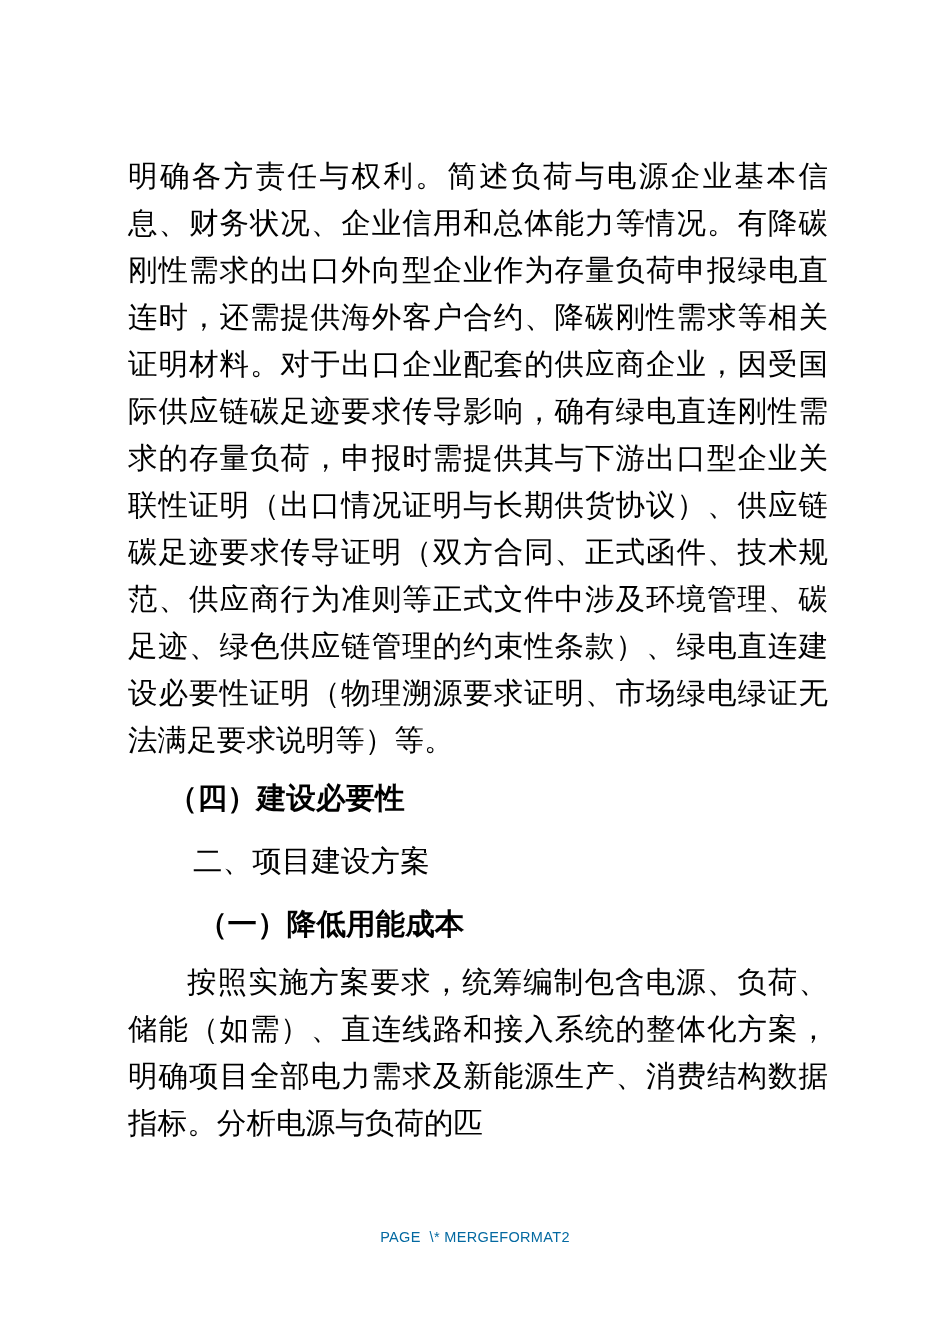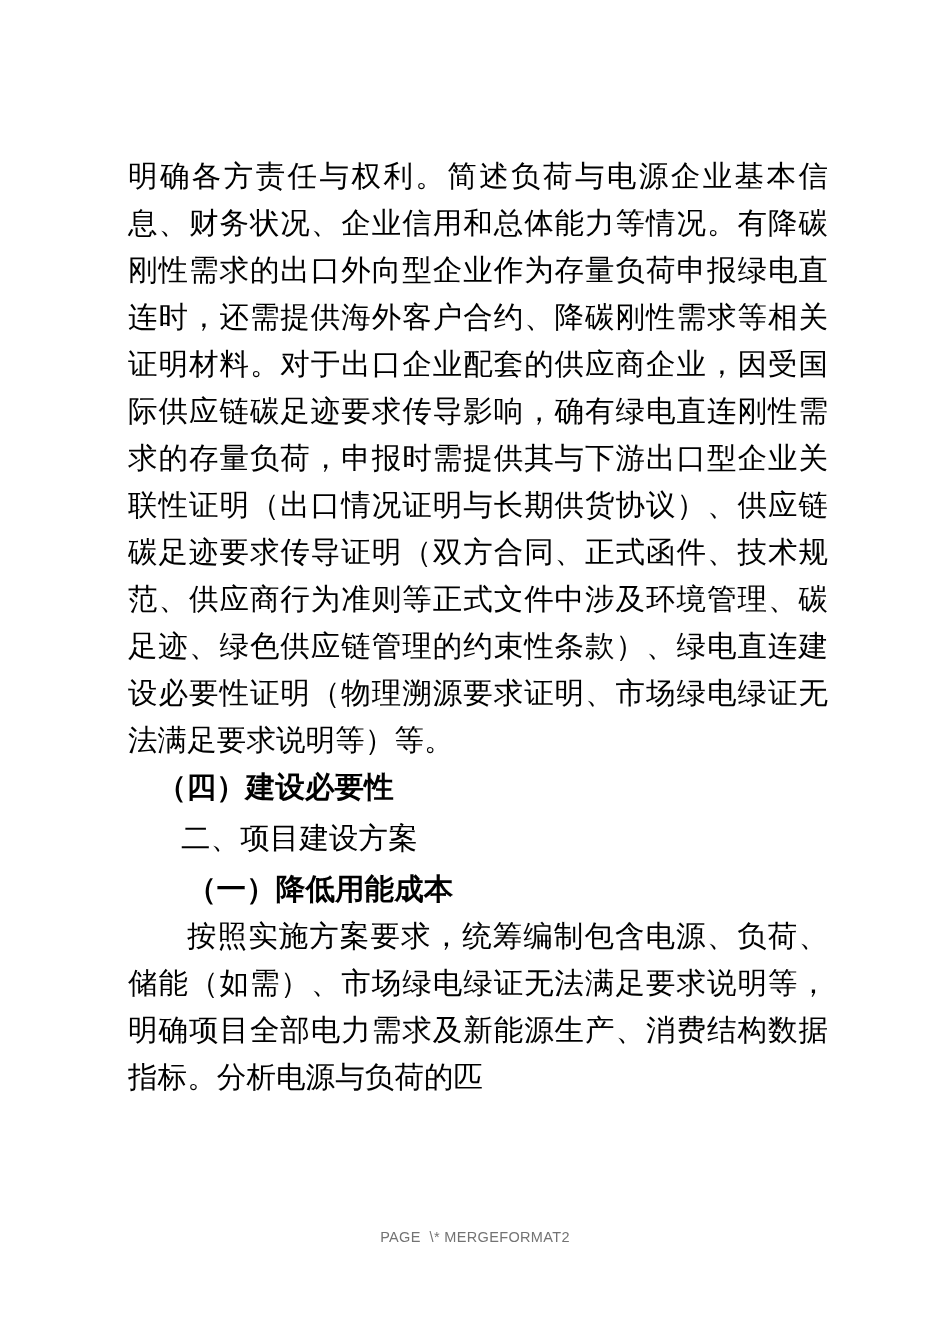--- a/index.html
+++ b/index.html
@@ -45,52 +45,52 @@
   
   .para.flow {
     text-indent: 0;
   }
 
   .heading-bold {
     font-size: 29.5px;
     line-height: 47px;
     font-weight: 700;
     text-indent: 29px;          
-    margin: 0;
+    margin: 11px;
     text-align: left;
     letter-spacing: 0.1px;
   }
 
   .heading-plain {
     font-size: 29.5px;
     line-height: 47px;
     font-weight: 400;
     text-indent: 49px;
-    margin: 4px;
+    margin: 16px;
     text-align: left;
     letter-spacing: 0.1px;
   }
 
   .heading-bold.deep {
     text-indent: 59px;
   }
 
   
   #footer {
     position: absolute;
     left: 0;
     right: 0;
     top: 1228px;
     text-align: center;
   }
 
   #footer .footer-text {
     font-size: 14.5px;
     line-height: 18px;
-    color: #737373;
+    color: #0369a1;
     letter-spacing: 0.35px;
     font-weight: 400;
     white-space: pre;
   }
 </style>
 </head>
 <body>
 
 <div id="page">
 
@@ -98,21 +98,21 @@
 
     <p class="para flow">明确各方责任与权利。简述负荷与电源企业基本信息、财务状况、企业信用和总体能力等情况。有降碳刚性需求的出口外向型企业作为存量负荷申报绿电直连时，还需提供海外客户合约、降碳刚性需求等相关证明材料。对于出口企业配套的供应商企业，因受国际供应链碳足迹要求传导影响，确有绿电直连刚性需求的存量负荷，申报时需提供其与下游出口型企业关联性证明（出口情况证明与长期供货协议）、供应链碳足迹要求传导证明（双方合同、正式函件、技术规范、供应商行为准则等正式文件中涉及环境管理、碳足迹、绿色供应链管理的约束性条款）、绿电直连建设必要性证明（物理溯源要求证明、市场绿电绿证无法满足要求说明等）等。</p>
 
     <h3 class="heading-bold">（四）建设必要性</h3>
 
 
     <h2 class="heading-plain">二、项目建设方案</h2>
 
     <h3 class="heading-bold deep">（一）降低用能成本</h3>
 
-    <p class="para">按照实施方案要求，统筹编制包含电源、负荷、储能（如需）、市场绿电绿证无法满足要求说明等，明确项目全部电力需求及新能源生产、消费结构数据指标。分析电源与负荷的匹</p>
+    <p class="para">按照实施方案要求，统筹编制包含电源、负荷、储能（如需）、直连线路和接入系统的整体化方案，明确项目全部电力需求及新能源生产、消费结构数据指标。分析电源与负荷的匹</p>
 
   </div>
 
   <div id="footer">
     <span class="footer-text">PAGE  \* MERGEFORMAT2</span>
   </div>
 
 </div>
 
 </body></html>

